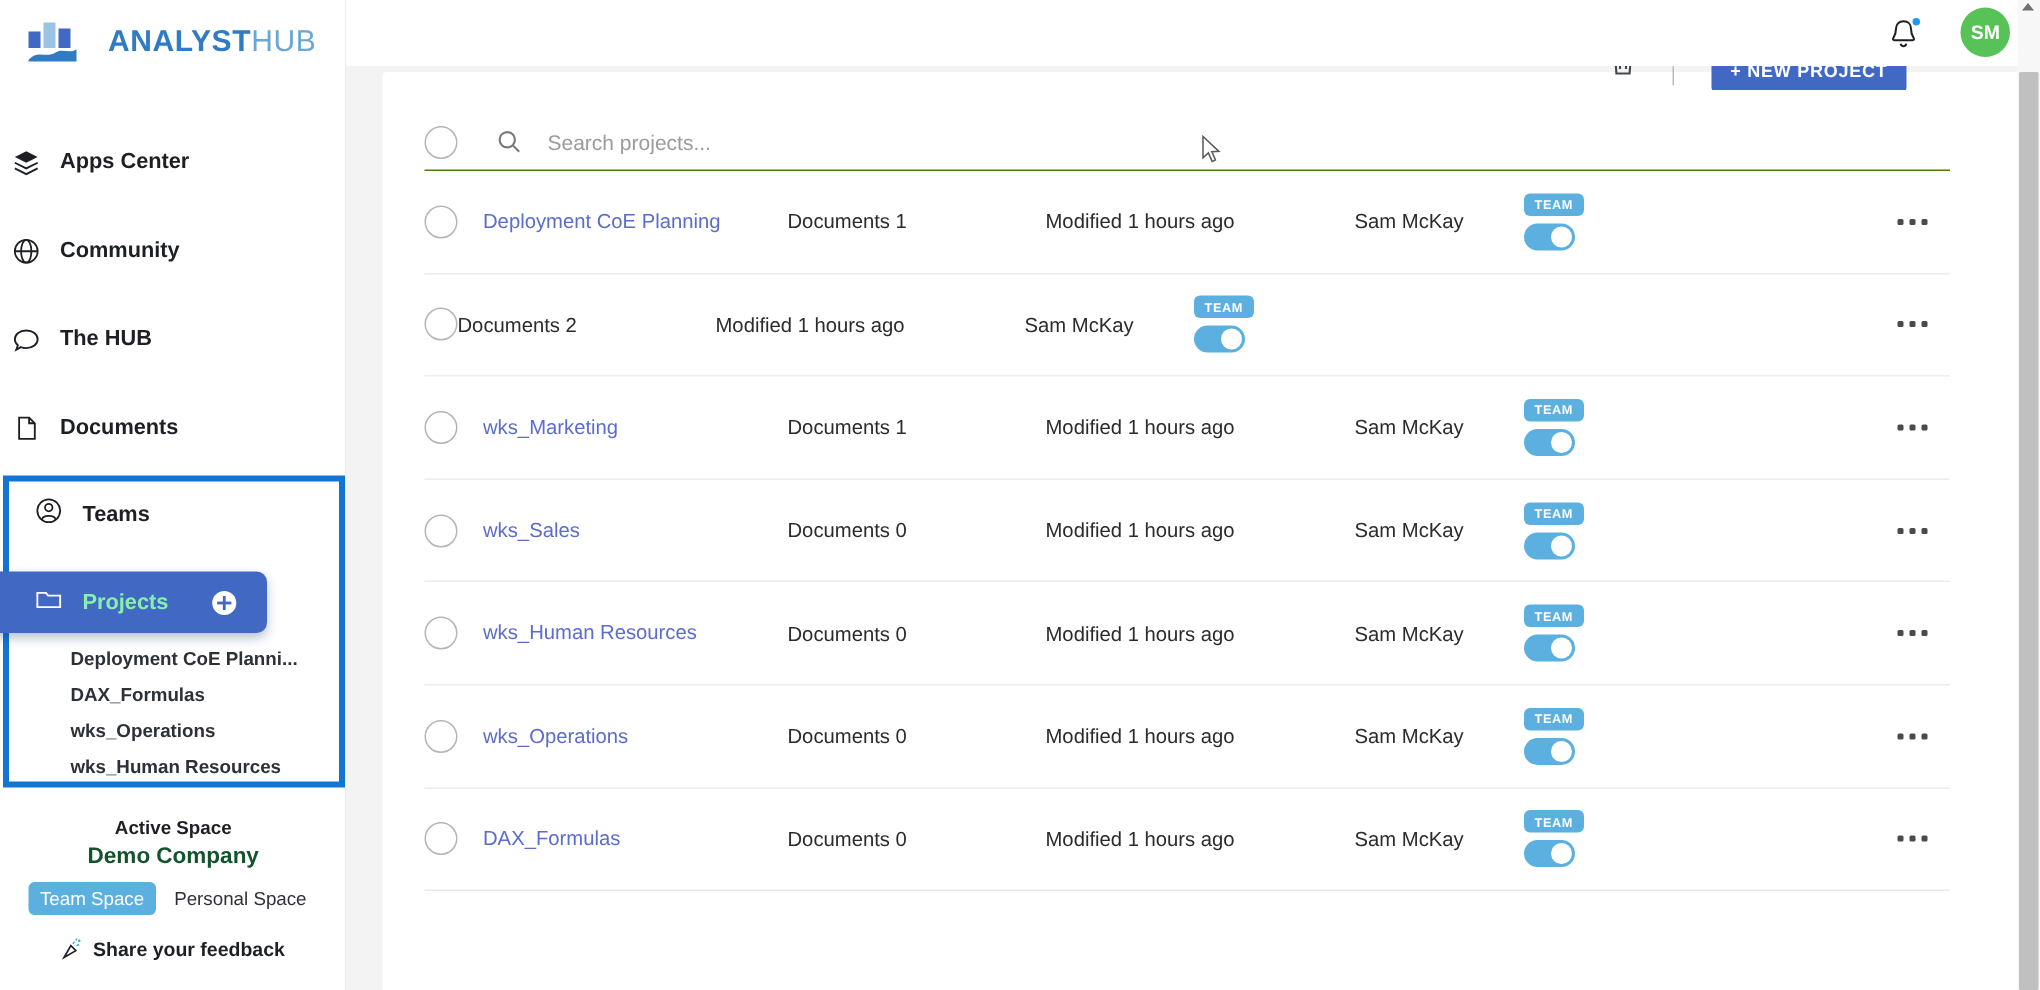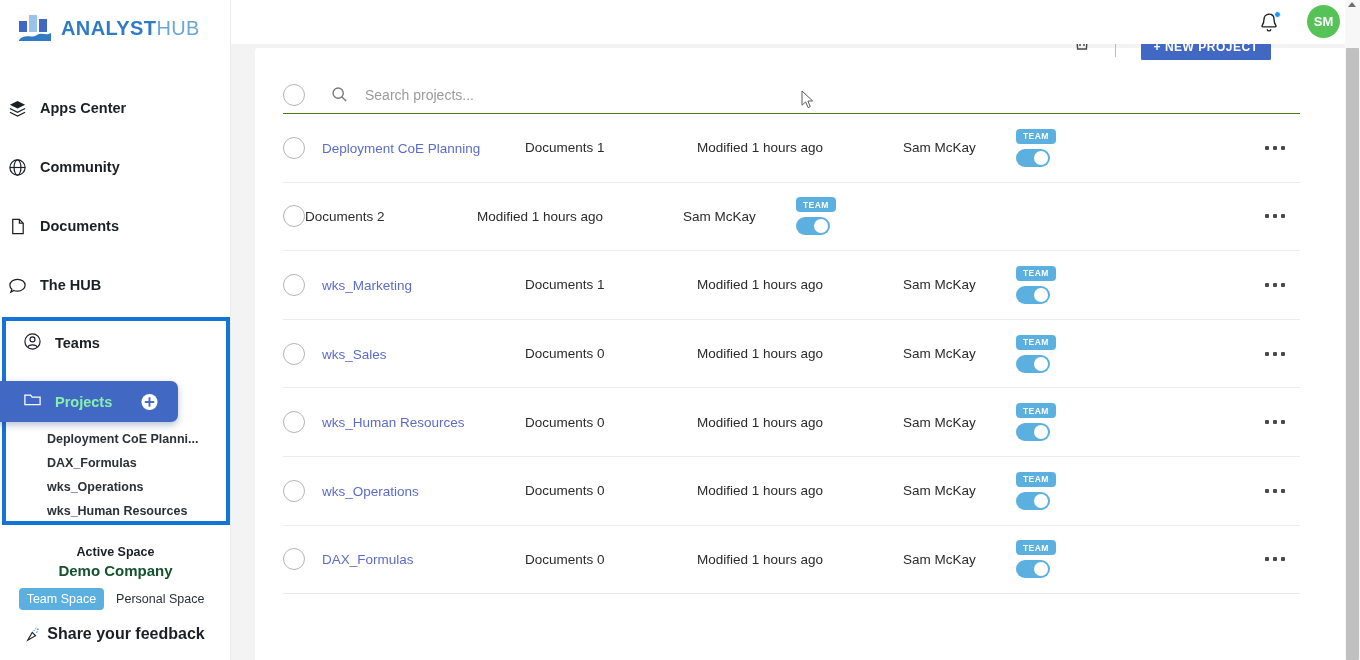--- a/index.html
+++ b/index.html
@@ -18,21 +18,21 @@
     background: #ffffff;
     border-right: 1px solid #ececec;
     z-index: 5;
   }
   .logo-row {
     position: absolute; left: 18px; top: 13px;
     display: flex; align-items: center; gap: 9px;
   }
   .logo-mark { width: 34px; height: 30px; display: block; }
   .logo-text { font-size: 20px; letter-spacing: .4px; white-space: nowrap; }
-  .logo-text .b { color: #2f7cc4; font-weight: bold; }
+  .logo-text .b { color: #2f7cc4; font-weight: bold; margin-left: 11px; }
   .logo-text .l { color: #6aa7d4; font-weight: 300; }
 
   .nav { position: absolute; left: 0; top: 88px; width: 231px; }
   .nav-item {
     display: flex; align-items: center;
     height: 40px; padding-left: 7px; gap: 13px;
     margin-bottom: 19px;
     cursor: pointer;
   }
   .nav-item .nv-ico { width: 20px; height: 20px; flex: 0 0 20px; display: flex; align-items: center; justify-content: center; }
@@ -83,21 +83,21 @@
   .sp-tab {
     font-size: 12.5px; padding: 4px 8px; border-radius: 4px;
     color: #2c3038; cursor: pointer; white-space: nowrap;
   }
   .sp-tab.on { background: #5cb0e0; color: #ffffff; }
   .feedback {
     position: absolute; left: 0; top: 625px; width: 231px;
     display: flex; align-items: center; justify-content: center; gap: 6px;
     cursor: pointer;
   }
-  .feedback .fb-lbl { font-size: 16px; font-weight: bold; color: #1c1f24; }
+  .feedback .fb-lbl { font-size: 13px; font-weight: bold; color: #1c1f24; }
 
   
   .topbar {
     position: absolute; left: 231px; top: 0;
     width: 1129px; height: 44px;
     background: #ffffff;
     z-index: 20;
   }
   .bell { position: absolute; right: 81px; top: 12px; width: 20px; height: 21px; cursor: pointer; }
   .bell-dot {
@@ -260,34 +260,34 @@
             <ellipse cx="10" cy="10" rx="3.6" ry="8"></ellipse>
             <path d="M2 10 H18"></path>
           </svg>
         </span>
         <span class="nv-lbl">Community</span>
       </div>
 
       <div class="nav-item">
         <span class="nv-ico">
           <svg width="19" height="19" viewBox="0 0 20 20" fill="none" stroke="#1c1f24" stroke-width="1.3">
+            <path d="M10 3.5 C14.6 3.5 18 6.3 18 9.7 C18 13.1 14.6 15.9 10 15.9 C8.6 15.9 7.3 15.7 6.2 15.2 L3 17 L4.1 13.9 C2.8 12.8 2 11.3 2 9.7 C2 6.3 5.4 3.5 10 3.5 Z"></path>
+          </svg>
+        </span>
+        <span class="nv-lbl">The HUB</span>
+      </div>
+
+      <div class="nav-item">
+        <span class="nv-ico">
+          <svg width="19" height="19" viewBox="0 0 20 20" fill="none" stroke="#1c1f24" stroke-width="1.3">
             <path d="M5 2.5 H12 L16 6.5 V17.5 H5 Z"></path>
             <path d="M12 2.5 V6.5 H16"></path>
           </svg>
         </span>
         <span class="nv-lbl">Documents</span>
-      </div>
-
-      <div class="nav-item">
-        <span class="nv-ico">
-          <svg width="19" height="19" viewBox="0 0 20 20" fill="none" stroke="#1c1f24" stroke-width="1.3">
-            <path d="M10 3.5 C14.6 3.5 18 6.3 18 9.7 C18 13.1 14.6 15.9 10 15.9 C8.6 15.9 7.3 15.7 6.2 15.2 L3 17 L4.1 13.9 C2.8 12.8 2 11.3 2 9.7 C2 6.3 5.4 3.5 10 3.5 Z"></path>
-          </svg>
-        </span>
-        <span class="nv-lbl">The HUB</span>
       </div>
 
     </div>
 
     <div class="hl-box"></div>
 
     <div class="teams-row">
       <span class="nv-ico">
         <svg width="19" height="19" viewBox="0 0 20 20" fill="none" stroke="#1c1f24" stroke-width="1.25">
           <circle cx="10" cy="10" r="8"></circle>

